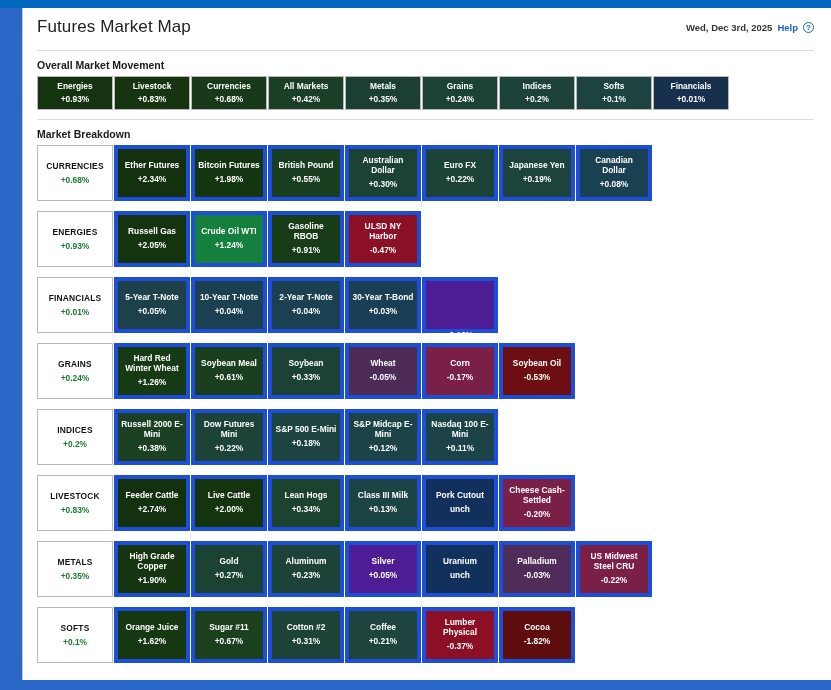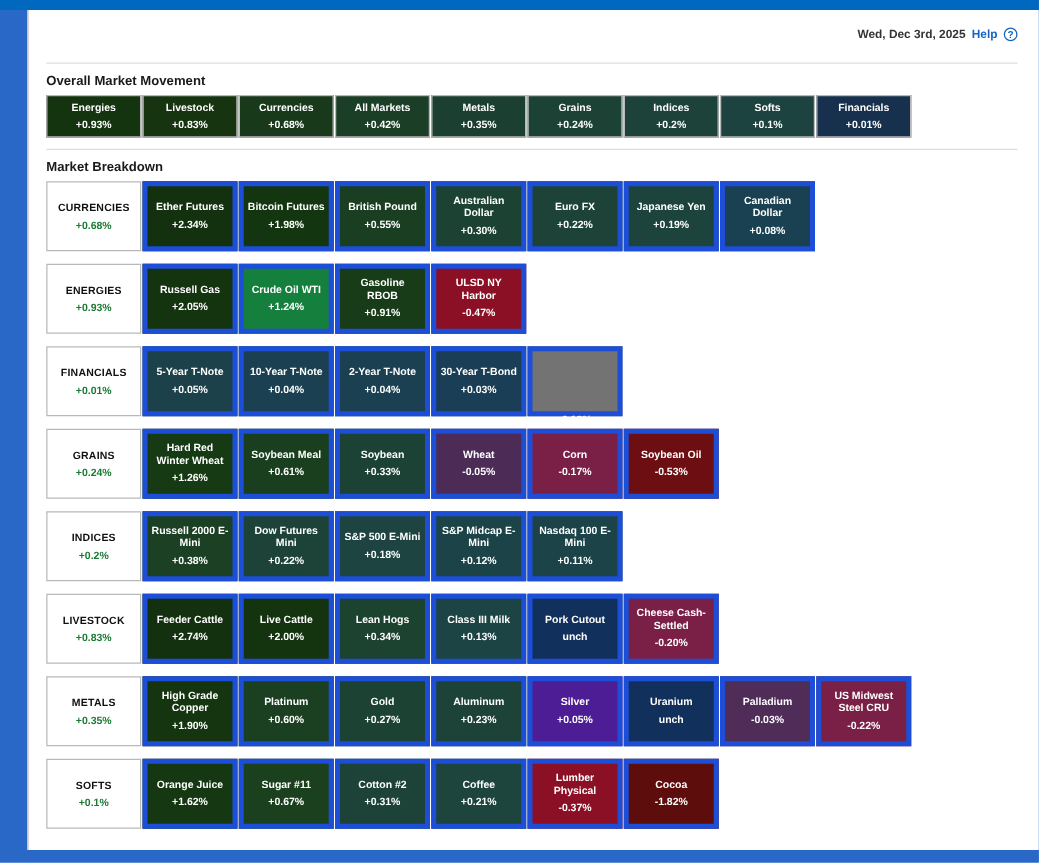--- a/index.html
+++ b/index.html
@@ -171,20 +171,21 @@
 </head>
 <body>
 
 <div id="browser-frame">
   <div id="browser-topbar"></div>
 
   <div id="page">
     <div id="page-inner">
 
       <div class="hdr">
+        <div class="hdr-title">Futures Market Map</div>
         <div class="hdr-right">
           <span>Wed, Dec 3rd, 2025</span>
           <a class="hdr-help" href="#">Help</a>
           <span class="qicon">?</span>
         </div>
       </div>
       <div class="hdr-rule"></div>
 
       <div class="section-title">Overall Market Movement</div>
 
@@ -304,21 +305,21 @@
               <div class="pc">+0.04%</div>
             </div>
             <div class="bcell" style="background: rgb(26, 64, 82);">
               <div class="nm">2-Year T-Note</div>
               <div class="pc">+0.04%</div>
             </div>
             <div class="bcell" style="background: rgb(25, 62, 85);">
               <div class="nm">30-Year T-Bond</div>
               <div class="pc">+0.03%</div>
             </div>
-            <div class="bcell" style="background: #737373; gap: 48px;">
+            <div class="bcell" style="background: #4c1d95; gap: 48px;">
               <div class="nm">Ultra T-Bond</div>
               <div class="pc">-0.13%</div>
             </div>
           </div>
           <div class="brow">
             <div class="label-cell">
               <div class="nm">GRAINS</div>
               <div class="pc">+0.24%</div>
             </div>
             <div class="bcell" style="background: rgb(22, 58, 19);">
@@ -404,24 +405,20 @@
           </div>
           <div class="brow">
             <div class="label-cell">
               <div class="nm">METALS</div>
               <div class="pc">+0.35%</div>
             </div>
             <div class="bcell" style="background: rgb(20, 53, 15);">
               <div class="nm">High Grade Copper</div>
               <div class="pc">+1.90%</div>
             </div>
-            <div class="bcell" style="background: rgb(27, 64, 33);">
-              <div class="nm">Platinum</div>
-              <div class="pc">+0.60%</div>
-            </div>
             <div class="bcell" style="background: rgb(28, 66, 52);">
               <div class="nm">Gold</div>
               <div class="pc">+0.27%</div>
             </div>
             <div class="bcell" style="background: rgb(29, 67, 56);">
               <div class="nm">Aluminum</div>
               <div class="pc">+0.23%</div>
             </div>
             <div class="bcell" style="background: #4c1d95;">
               <div class="nm">Silver</div>

